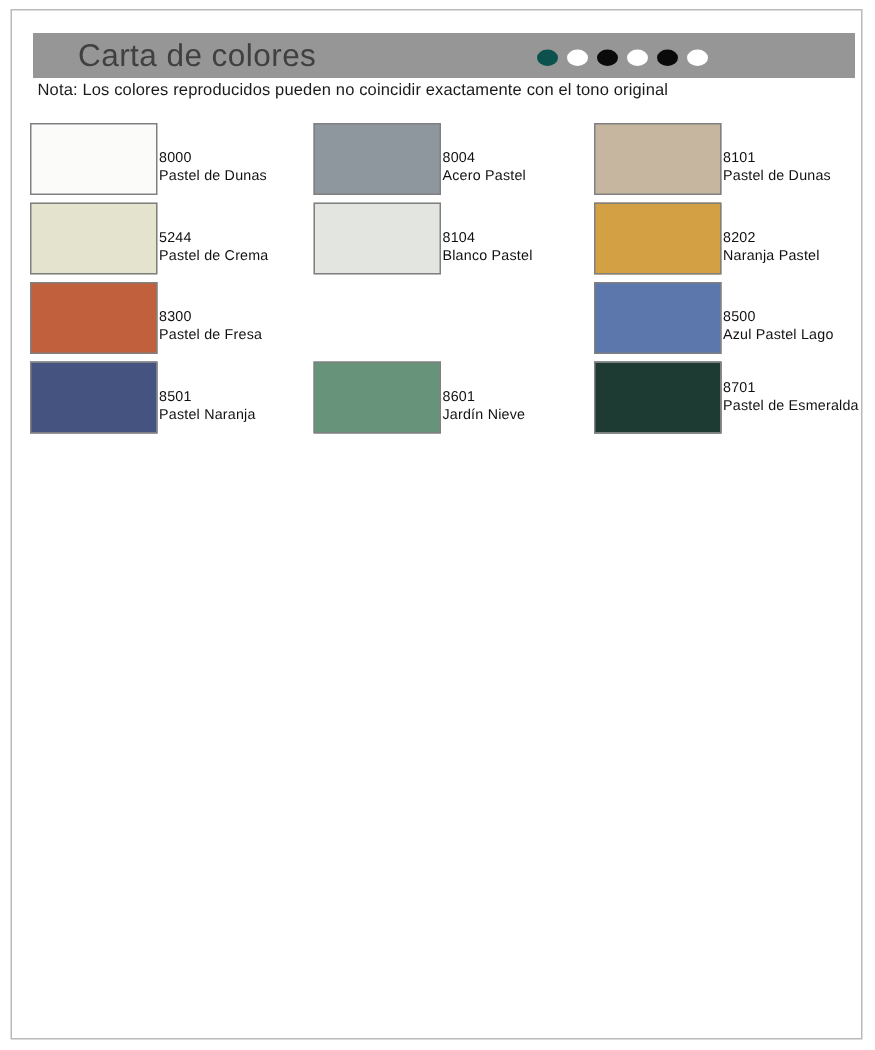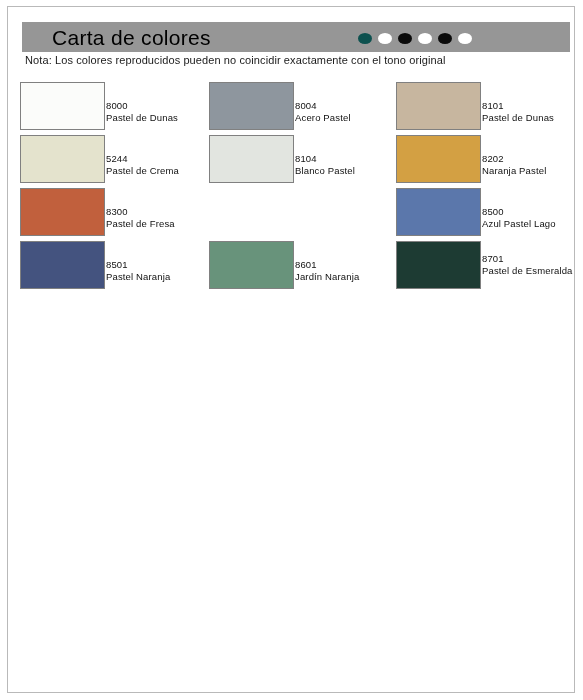--- a/index.html
+++ b/index.html
@@ -37,21 +37,21 @@
     width: 548px;
     height: 30px;
     background: #969696;
   }
   #header-title {
     position: absolute;
     left: 30px;
     top: 2px;
     font-size: 21px;
     font-weight: 400;
-    color: #000000;
+    color: #404040;
     letter-spacing: 0.3px;
     white-space: nowrap;
     line-height: 27px;
   }
   #header-dots {
     position: absolute;
     right: 98px;
     top: 11px;
     display: flex;
     gap: 6px;
@@ -204,21 +204,21 @@
           <div class="swatch" style="background: rgb(68, 83, 127);"></div>
           <div class="labels">
             <span class="code">8501</span>
             <span class="name">Pastel Naranja</span>
           </div>
         </div>
         <div class="cell c1">
           <div class="swatch" style="background: rgb(104, 147, 123);"></div>
           <div class="labels">
             <span class="code">8601</span>
-            <span class="name">Jardín Naranja</span>
+            <span class="name">Jardín Nieve</span>
           </div>
         </div>
         <div class="cell c2">
           <div class="swatch" style="background: rgb(29, 59, 51);"></div>
           <div class="labels three">
             <span class="code">8701</span>
             <span class="name">Pastel de Esmeralda</span>
           </div>
         </div>
       </div>

